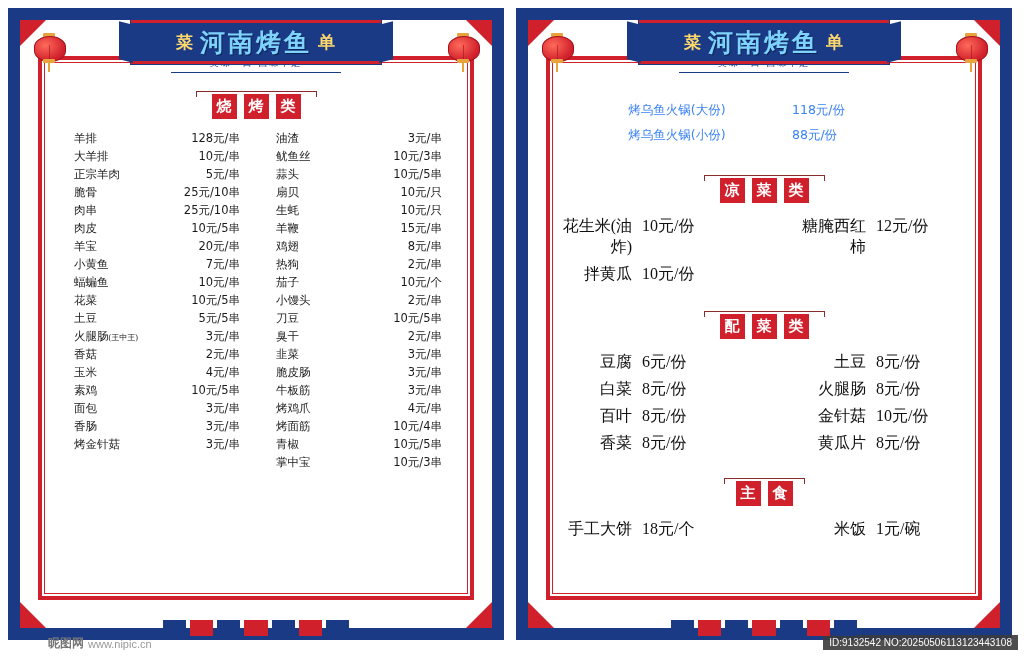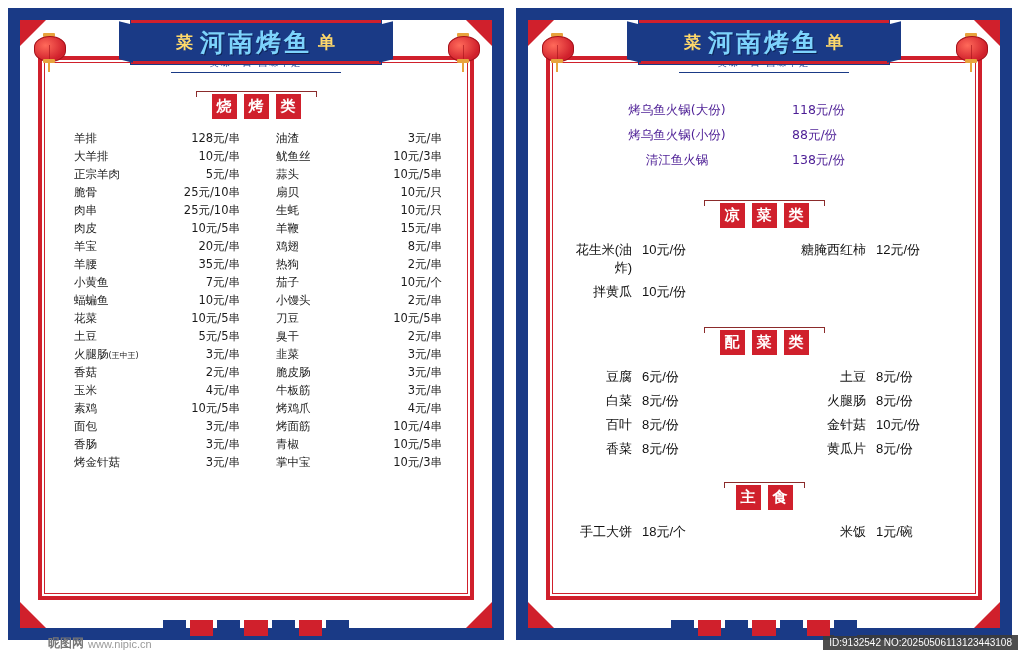--- a/index.html
+++ b/index.html
@@ -124,35 +124,35 @@
     overflow:hidden;
   }
   .two-col{display:flex;gap:0;}
   .col{width:50%;}
   .row{
     display:flex;align-items:baseline;
     font-size:11.5px;color:#1a1a1a;
     padding:1.5px 0;
     font-family:"DejaVu Sans",sans-serif;
   }
-  .row .name{flex:0 0 auto;padding-left:20px;}
+  .row .name{flex:0 0 auto;padding-left:20px;font-family:Liberation Serif, serif;}
   .row .dots{flex:1 1 auto;}
   .row .price{flex:0 0 auto;padding-right:16px;text-align:left;white-space:nowrap;}
   .row .sub{font-size:8px;}
 
   
   .wide-row{
-    display:flex;font-size:12.5px;color:#4c1d95;padding:4px 0;
+    display:flex;font-size:12.5px;color:#3b82f6;padding:4px 0;
     font-family:"DejaVu Sans",sans-serif;
   }
   .wide-row .name{flex:0 0 230px;text-align:center;}
   .wide-row .price{flex:0 0 auto;}
   .pair-row{
-    display:flex;font-size:13px;color:#111;padding:3px 0;
-    font-family:Liberation Sans, sans-serif;
+    display:flex;font-size:16px;color:#111;padding:3px 0;
+    font-family:Liberation Serif, serif;
     justify-content:center;
   }
   .pair-row .cellname{flex:0 0 70px;text-align:right;}
   .pair-row .cellprice{flex:0 0 90px;text-align:left;padding-left:10px;}
   .pair-row .gap{flex:1 1 auto;}
 
   .footer-stripes{
     position:absolute;bottom:-8px;left:50%;transform:translateX(-50%);
     width:190px;height:16px;display:flex;z-index:6;
   }
@@ -253,25 +253,20 @@
               <span class="name">肉皮</span>
               <span class="dots"></span>
               <span class="price">10元/5串</span>
             </div>
             <div class="row">
               <span class="name">羊宝</span>
               <span class="dots"></span>
               <span class="price">20元/串</span>
             </div>
             <div class="row">
-              <span class="name">羊腰</span>
-              <span class="dots"></span>
-              <span class="price">35元/串</span>
-            </div>
-            <div class="row">
               <span class="name">小黄鱼</span>
               <span class="dots"></span>
               <span class="price">7元/串</span>
             </div>
             <div class="row">
               <span class="name">蝠蝙鱼</span>
               <span class="dots"></span>
               <span class="price">10元/串</span>
             </div>
             <div class="row">
@@ -470,24 +465,20 @@
     <div class="content">
       <div style="height:14px"></div>
       <div id="hotpot-list">
           <div class="wide-row">
             <span class="name">烤乌鱼火锅<span class="sub">(大份)</span></span>
             <span class="price">118元/份</span>
           </div>
           <div class="wide-row">
             <span class="name">烤乌鱼火锅<span class="sub">(小份)</span></span>
             <span class="price">88元/份</span>
-          </div>
-          <div class="wide-row">
-            <span class="name">清江鱼火锅</span>
-            <span class="price">138元/份</span>
           </div>
         </div>
 
       <div class="section-title" style="margin-top:30px">
         <span class="rail"></span>
         <span class="tick" style="left:calc(50% - 60px)"></span>
         <span class="tick" style="left:calc(50% + 60px)"></span>
         <span class="box">凉</span>
         <span class="box">菜</span>
         <span class="box">类</span>

